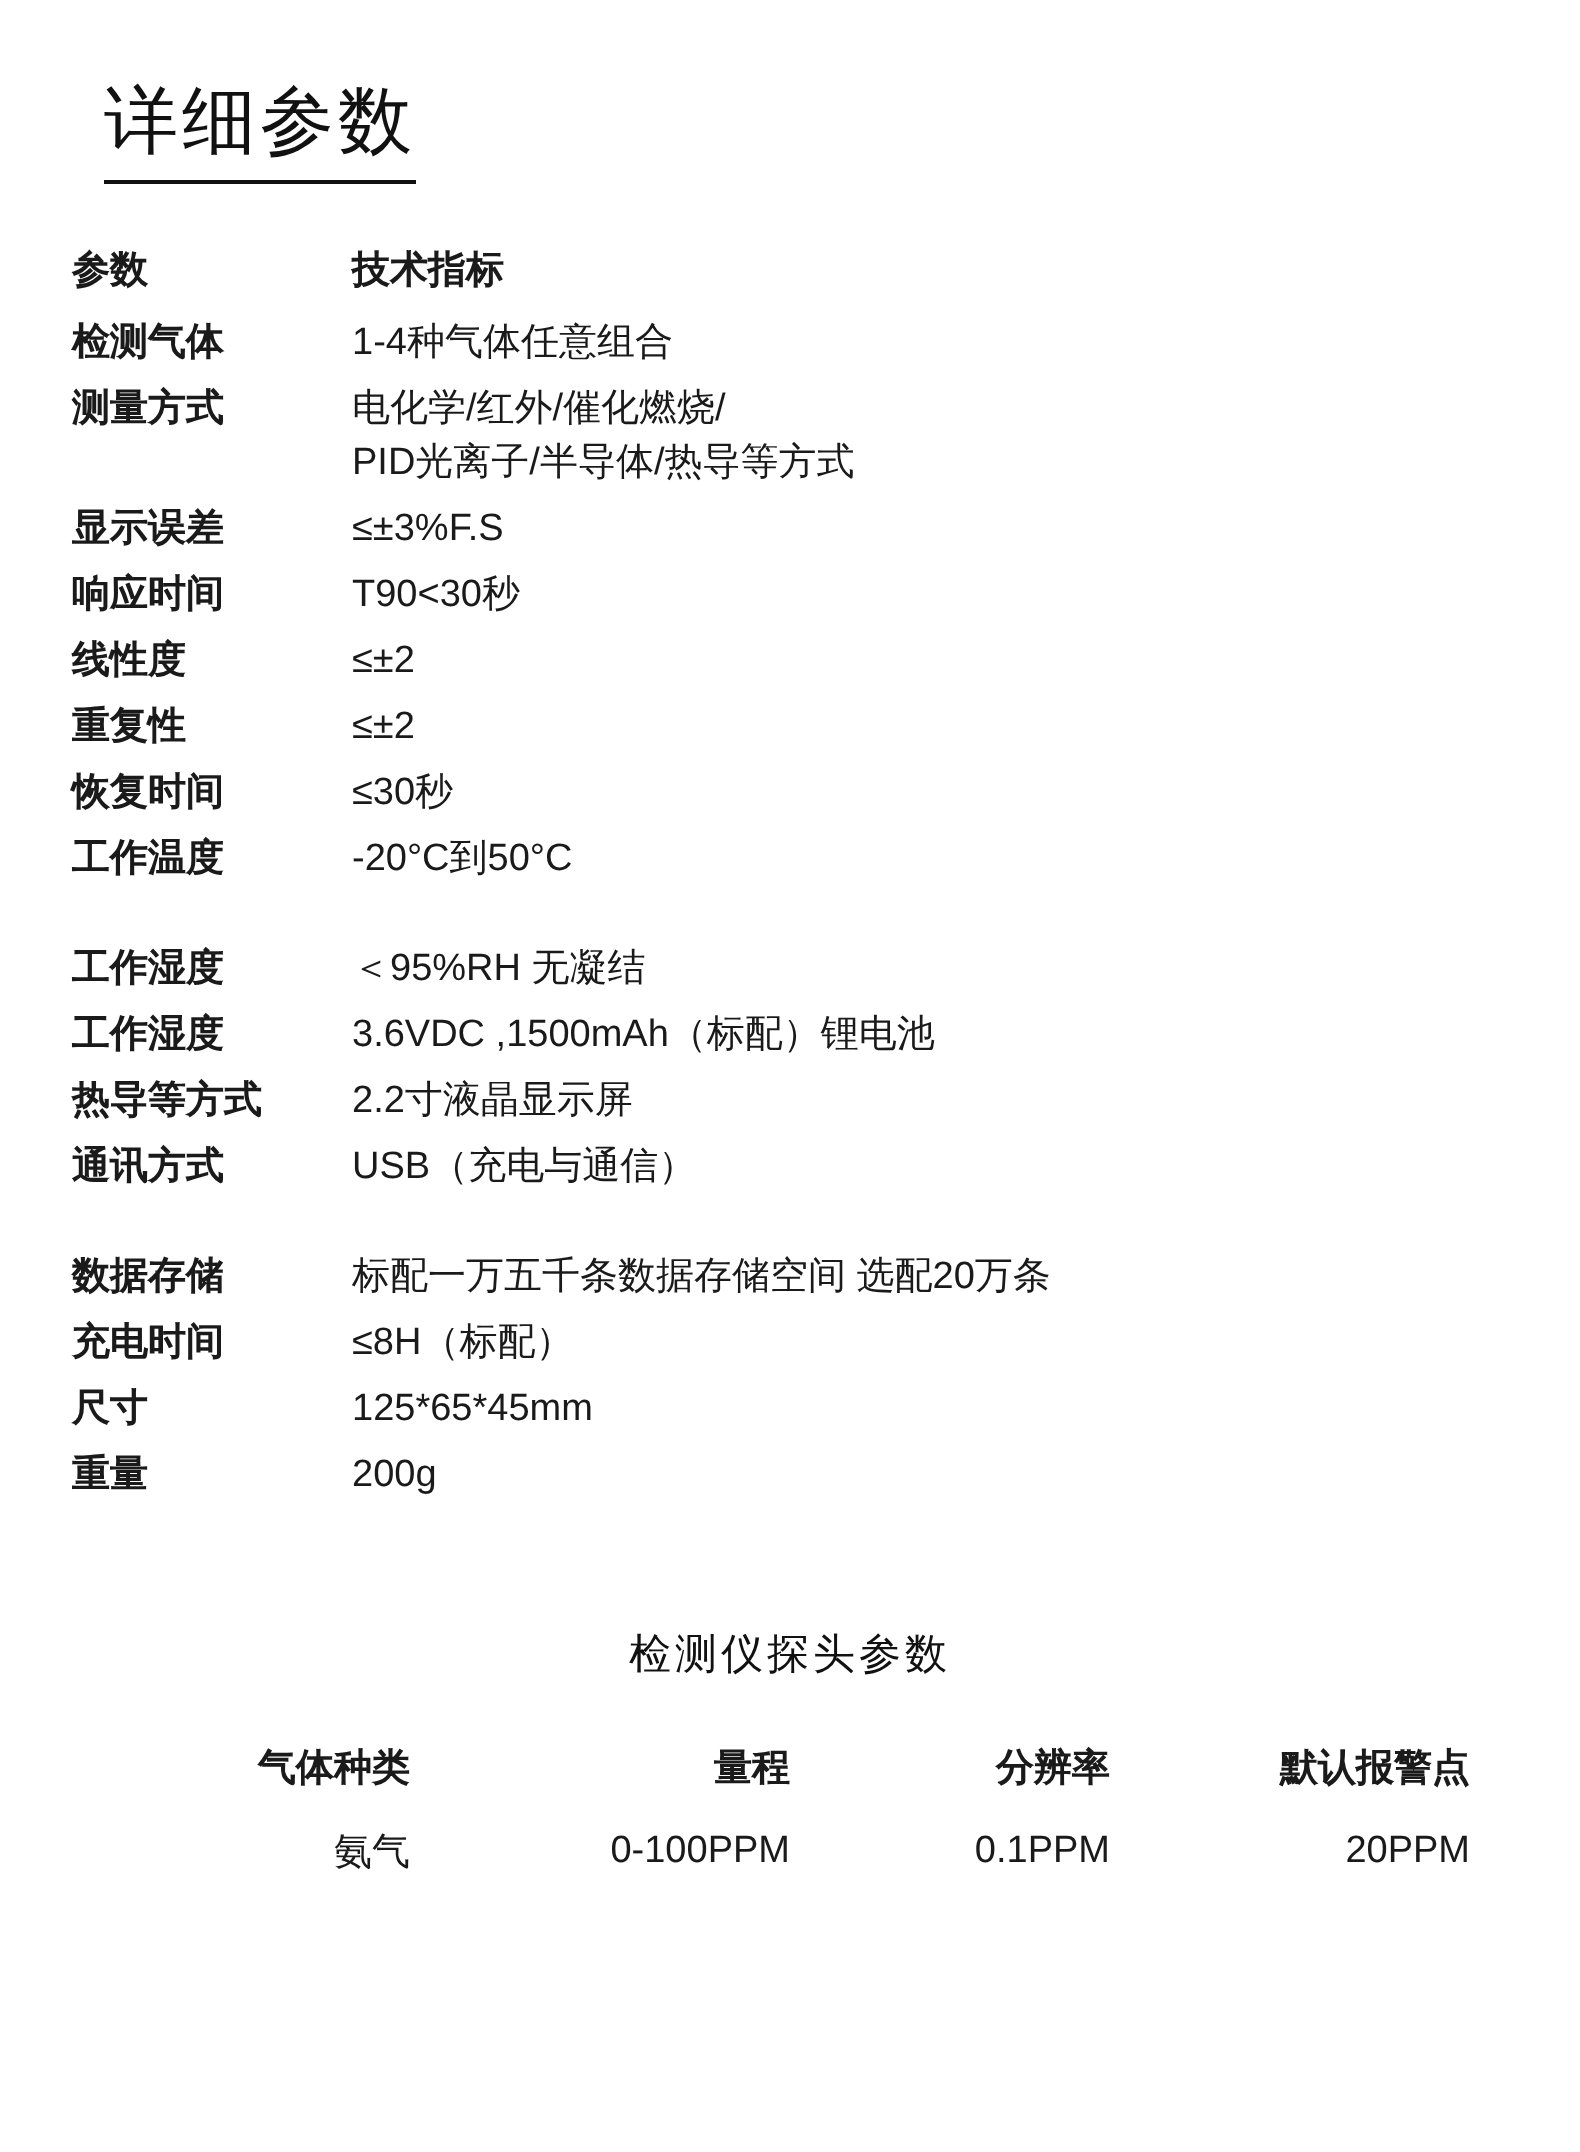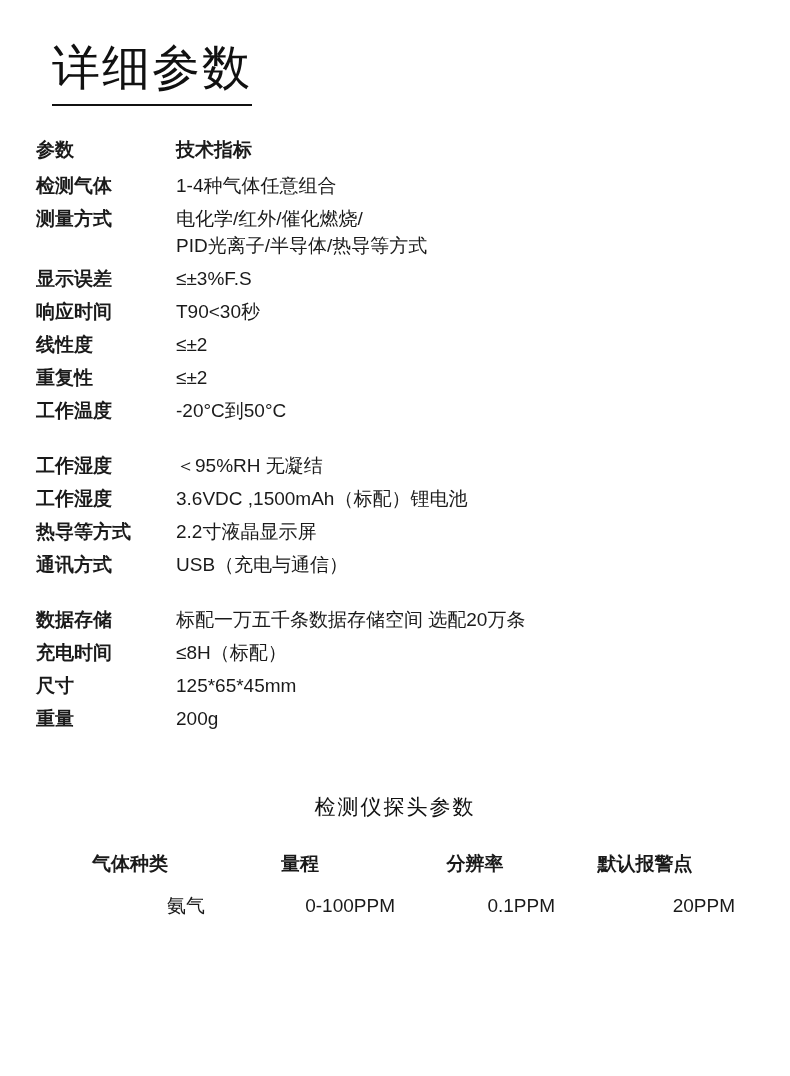--- a/index.html
+++ b/index.html
@@ -21,21 +21,21 @@
     box-sizing: border-box;
     padding: 0;
     position: relative;
   }
 
   
   .title-block {
     padding: 38px 0 0 52px;
   }
   .title {
-    font-size: 48px;
+    font-size: 37px;
     font-weight: 400;
     letter-spacing: 2px;
     line-height: 1.25;
     color: #111;
     display: inline-block;
     padding-bottom: 6px;
     border-bottom: 2px solid #111;
   }
 
   
@@ -77,21 +77,21 @@
   }
   .probe-table {
     width: 680px;
     margin: 26px auto 0 auto;
     border-collapse: collapse;
     font-size: 19px;
   }
   .probe-table th {
     font-weight: bold;
     padding: 4px 0 12px 0;
-    text-align: center;
+    text-align: right;
     margin-top: 32px;
   }
   .probe-table td {
     text-align: right;
     padding: 4px 0;
   }
   .probe-table th.c0, .probe-table td.c0 { width: 150px; }
   .probe-table th.c1, .probe-table td.c1 { width: 190px; }
   .probe-table th.c2, .probe-table td.c2 { width: 160px; }
   .probe-table th.c3, .probe-table td.c3 { width: 180px; }
@@ -130,20 +130,24 @@
       </tr>
       <tr>
         <td class="k">线性度</td>
         <td class="v">≤±2</td>
       </tr>
       <tr>
         <td class="k">重复性</td>
         <td class="v">≤±2</td>
       </tr>
       <tr>
+        <td class="k">恢复时间</td>
+        <td class="v">≤30秒</td>
+      </tr>
+      <tr>
         <td class="k">工作温度</td>
         <td class="v">-20°C到50°C</td>
       </tr>
       <tr class="gap">
         <td></td>
         <td></td>
       </tr>
       <tr>
         <td class="k">工作湿度</td>
         <td class="v">＜95%RH 无凝结</td>

